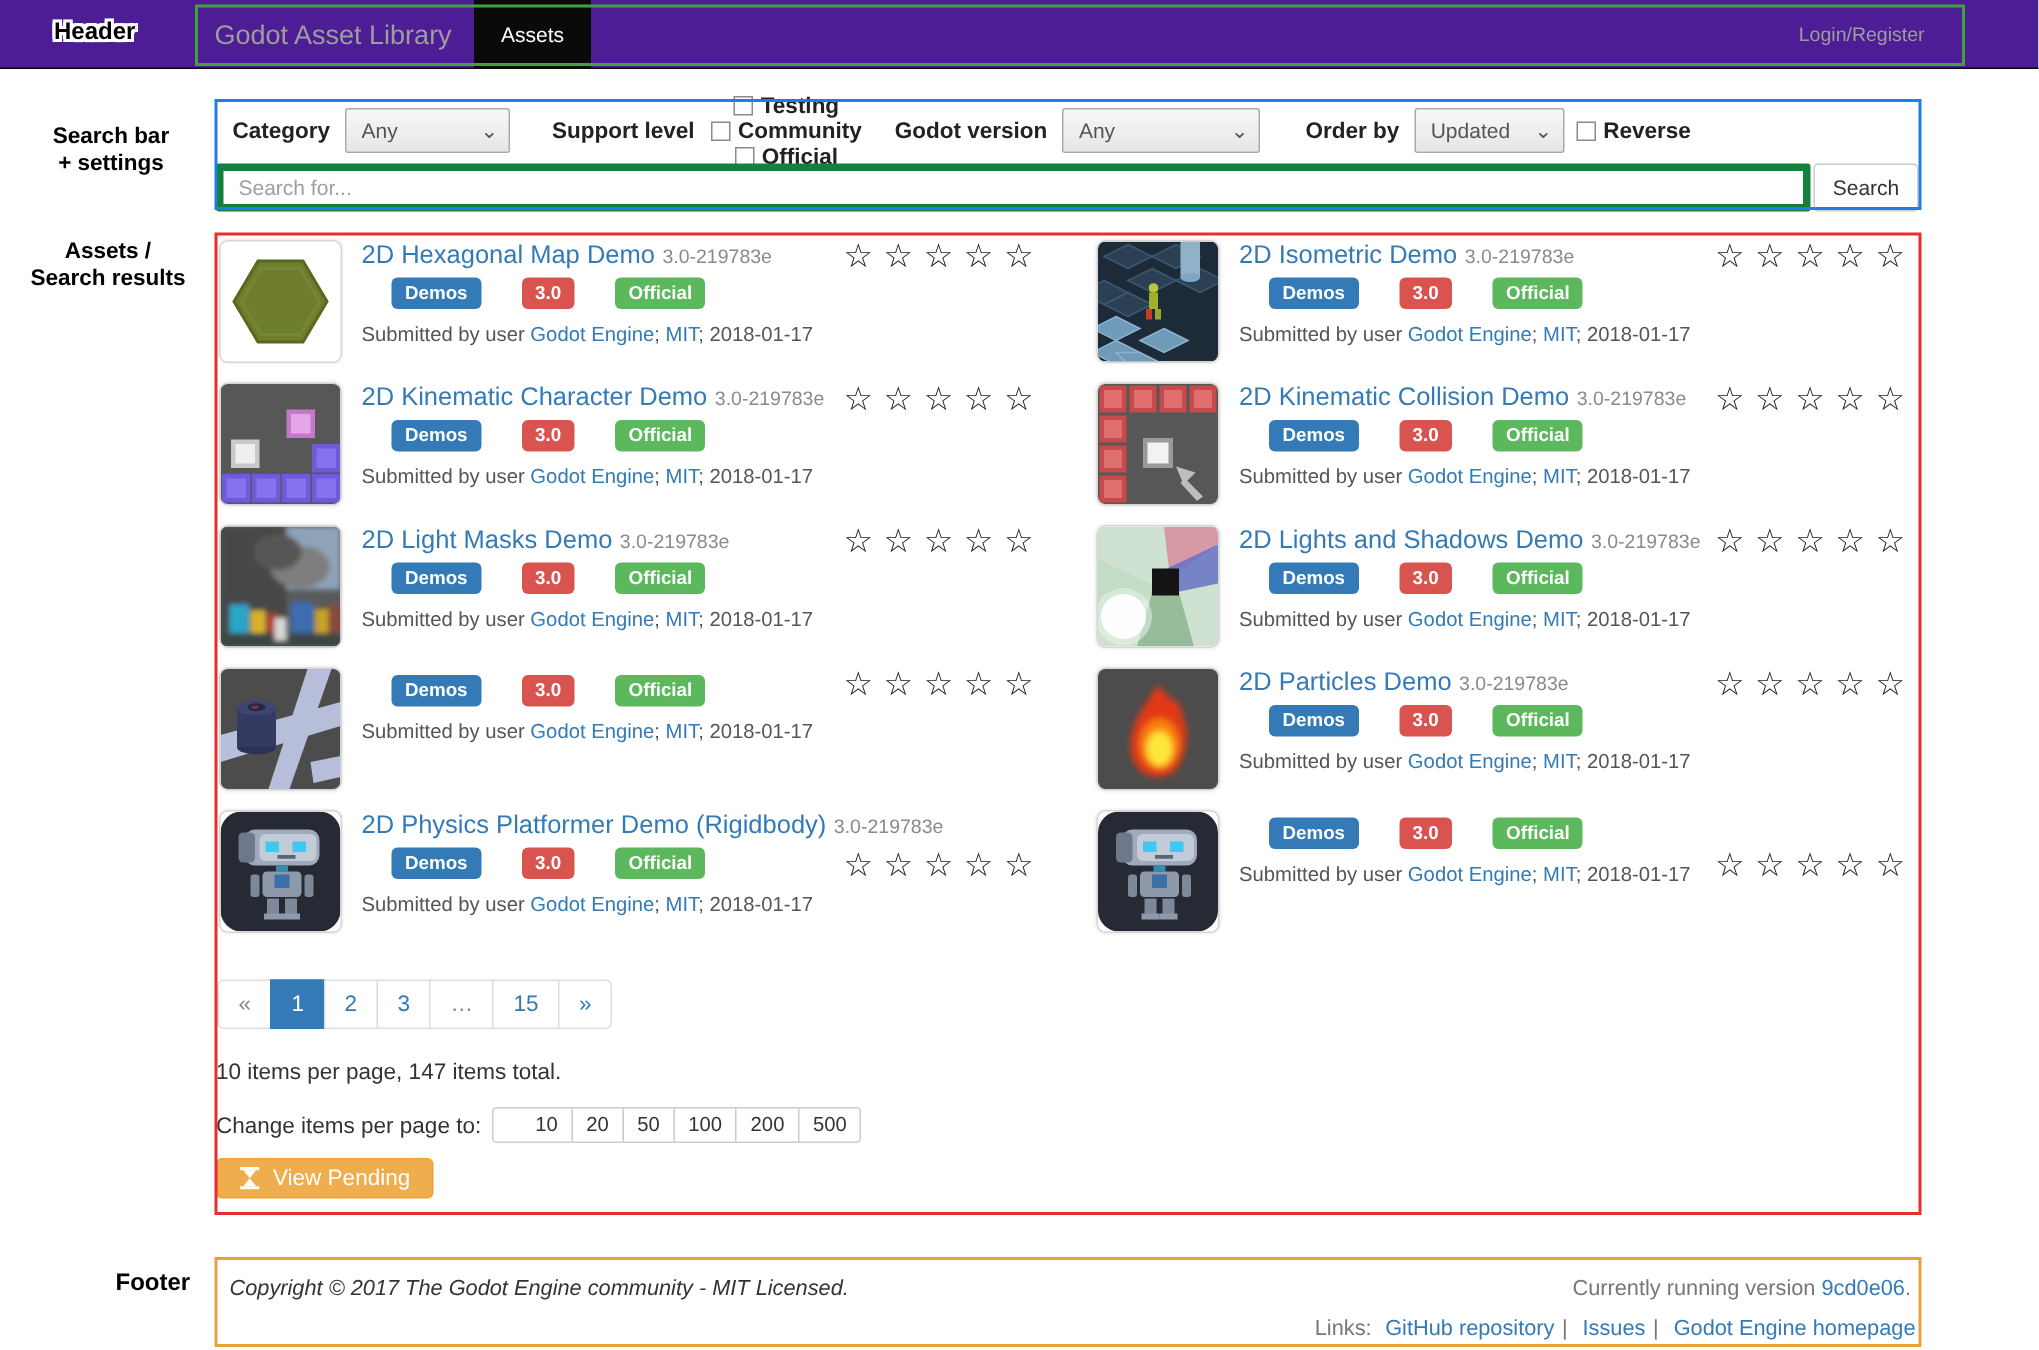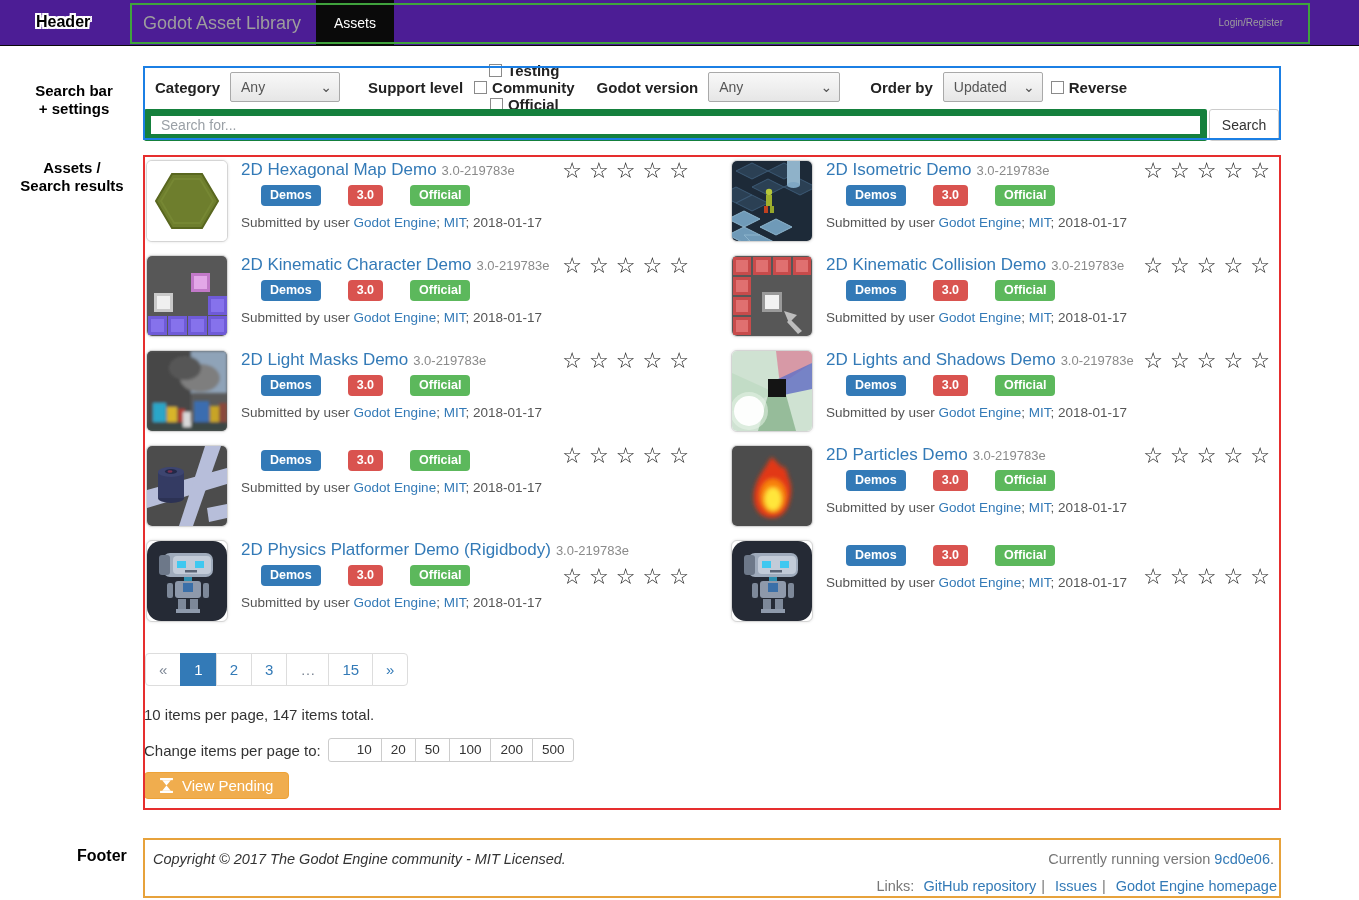--- a/index.html
+++ b/index.html
@@ -7,21 +7,21 @@
   body {
     position: relative; background:#fff; overflow:hidden;
     font-family:"Liberation Sans", sans-serif; color:#333;
   }
   a { text-decoration:none; cursor:pointer; }
 
   
   .topbar { position:absolute; left:0; top:0; width:1359px; height:46px; background:#4c1d95; border-bottom:1px solid #090909; }
   .brand { position:absolute; left:143px; top:0; height:46px; line-height:46px; font-size:18px; color:#9d9d9d; }
   .nav-assets { position:absolute; left:316px; top:0; height:46px; line-height:46px; padding:0 18px; background:#0a0a0a; color:#fff; font-size:14px; }
-  .login { position:absolute; right:76px; top:0; height:46px; line-height:46px; font-size:10px; color:#9d9d9d; }
+  .login { position:absolute; right:76px; top:0; height:46px; line-height:46px; font-size:13px; color:#9d9d9d; }
 
   
   .anno-box { position:absolute; pointer-events:none; border-style:solid; border-width:2px; }
   .box-green  { left:130px; top:3px;   width:1180px; height:41px; }
   .box-blue   { left:143px; top:66px;  width:1138px; height:74px; }
   .box-red    { left:143px; top:155px; width:1138px; height:655px; }
   .box-orange { left:143px; top:838px; width:1138px; height:60px; }
   .anno-label {
     position:absolute; font-weight:bold; color:#000; line-height:18px; z-index:30;
     text-shadow:-2px -2px 0 #fff, 2px -2px 0 #fff, -2px 2px 0 #fff, 2px 2px 0 #fff,
@@ -39,21 +39,21 @@
   .fakeselect {
     height:30px; display:flex; align-items:center; justify-content:space-between;
     background:linear-gradient(#f8f8f8,#e6e6e6); border:1px solid #a9a9a9; border-radius:2px;
     padding:0 7px 0 10px; font-size:14px; color:#555; cursor:pointer;
   }
   .chev { font-size:14px; color:#555; line-height:10px; }
   .cbx { display:inline-block; width:13px; height:13px; border:1px solid #8a8a8a; background:#fff; margin-right:5px; vertical-align:-1px; }
   .cb-opt { display:inline-flex; align-items:center; font-weight:bold; font-size:15px; color:#222; cursor:pointer; }
   .srow2 { display:flex; margin:6px 2px 0 1px; }
   .search-input {
-    flex:1; height:32px; border:7px solid #15803d; border-radius:2px; padding:0 10px;
+    flex:1; height:32px; border:5px solid #15803d; border-radius:2px; padding:0 10px;
     font-size:14px; color:#333; font-family:"Liberation Sans",sans-serif;
   }
   .search-input::placeholder { color:#9aa0a6; }
   .search-btn {
     margin-left:2px; width:70px; height:32px; background:#fff; border:1px solid #ccc; border-radius:3px;
     font-size:14px; color:#333; font-family:"Liberation Sans",sans-serif; cursor:pointer;
   }
 
   
   .assets-panel { position:absolute; left:143px; top:155px; width:1138px; height:655px; }

